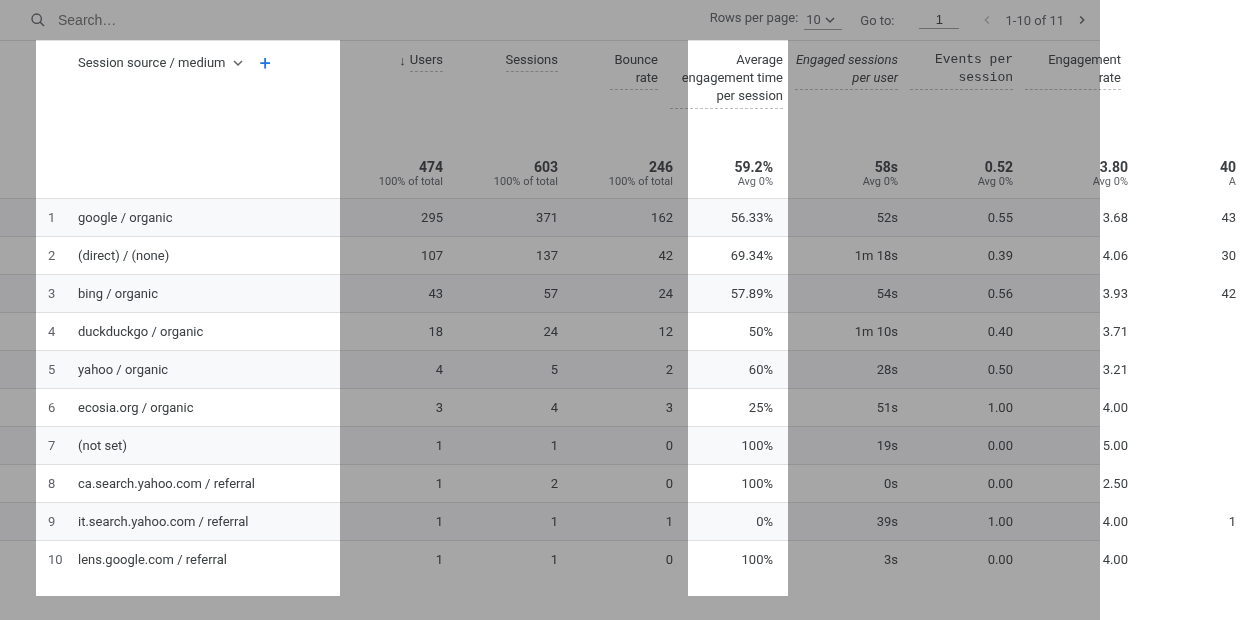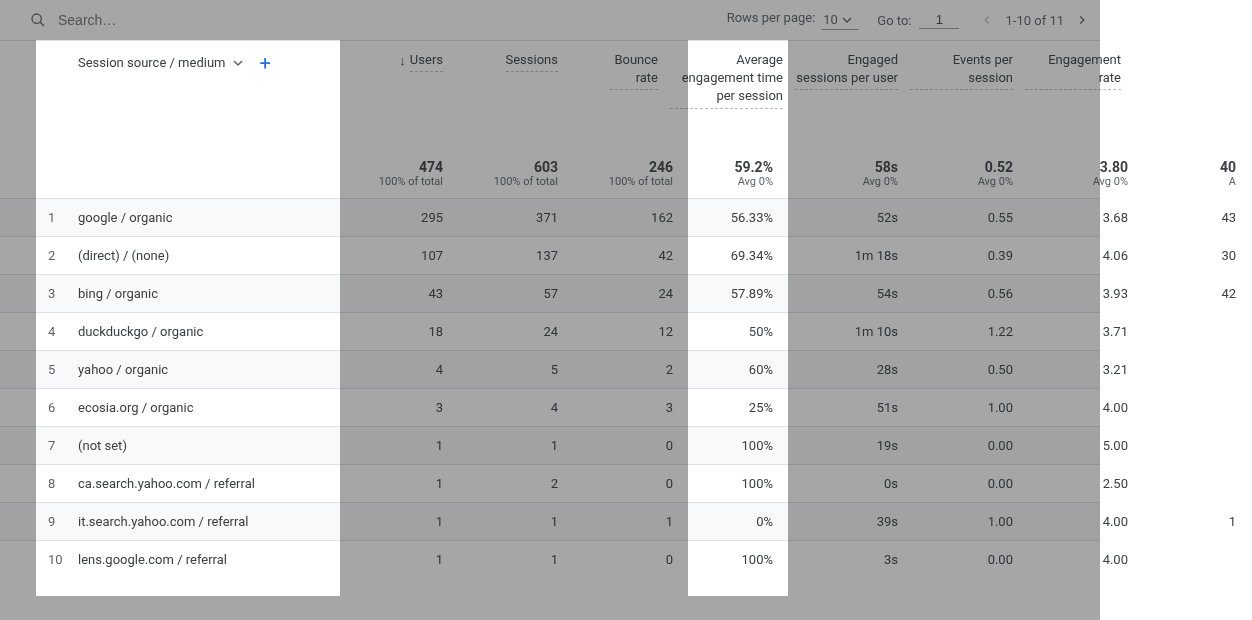--- a/index.html
+++ b/index.html
@@ -15,21 +15,21 @@
   html,body{margin:0;padding:0;width:1252px;height:620px;font-family:Roboto,Arial,sans-serif;background:#fff;color:var(--text);overflow:hidden;}
   .wrap{position:relative;width:1100px;height:620px;}
   .table{display:flex;flex-direction:column;width:100%;height:100%;font-size:13px;}
 
   .toolbar{display:flex;align-items:center;height:40px;padding:0 8px 0 30px;}
   .search-area{display:flex;align-items:center;gap:10px;flex:1;color:var(--text-light);}
   .search-area input{border:none;outline:none;font-size:14px;color:var(--text-light);background:transparent;}
   .pager{display:flex;align-items:center;gap:18px;color:var(--text-light);font-size:13px;}
   .rpp{display:flex;gap:6px;}
   .rpp .sel{display:inline-flex;align-items:center;gap:4px;border-bottom:1px solid #9e9e9e;padding:2px 2px;min-width:38px;}
-  .goto{display:flex;align-items:center;gap:8px;}
+  .goto{display:flex;align-items:center;gap:25px;}
   .goto .ginp{border:none;border-bottom:1px solid #9e9e9e;width:40px;text-align:center;font-size:13px;color:var(--text);outline:none;background:transparent;}
   .pag-nav{display:flex;align-items:center;gap:8px;}
   .chev{display:inline-flex;align-items:center;justify-content:center;width:20px;height:20px;cursor:pointer;color:var(--text-light);}
   .chev.dis{color:#c0c0c0;}
 
   svg{display:block;}
 
   
   .hdr{display:flex;border-top:1px solid var(--border);height:100px;}
   .hdr .cell{padding:10px 12px 0 0;}
@@ -141,24 +141,24 @@
     <div class="col-m cell">
           <span class="metric-name">Sessions</span>
         </div>
     <div class="col-bounce cell">
           <span class="metric-name" style="text-align:right;margin-left:40px;">Bounce rate</span>
         </div>
     <div class="col-aet cell">
           <span class="metric-name" style="text-align:right;">Average engagement time per session</span>
         </div>
     <div class="col-m cell">
-          <span class="metric-name" style="text-align:right;">Engaged sessions per user</span>
+          <span class="metric-name" style="text-align:right;font-style:italic;">Engaged sessions per user</span>
         </div>
     <div class="col-m cell">
-          <span class="metric-name" style="text-align:right;">Events per session</span>
+          <span class="metric-name" style="text-align:right;font-family:Liberation Mono, monospace;">Events per session</span>
         </div>
     <div class="col-last cell">
           <span class="metric-name" style="text-align:right;">Engagement rate</span>
         </div>
   </div>
 
   <div class="summary">
     <div class="col-dim"></div>
     <div class="col-m">
           <span class="sum-v">474</span>
@@ -240,21 +240,21 @@
         <div class="row">
           <div class="col-dim row-dim">
             <span class="idx">4</span>
             <span class="dim-v">duckduckgo / organic</span>
           </div>
           <div class="col-m cell">18</div>
           <div class="col-m cell">24</div>
           <div class="col-m cell">12</div>
           <div class="col-bounce cell">50%</div>
           <div class="col-aet cell">1m 10s</div>
-          <div class="col-m cell">1.22</div>
+          <div class="col-m cell">0.40</div>
           <div class="col-m cell">3.71</div>
           <div class="col-last cell"></div>
         </div>
         <div class="row">
           <div class="col-dim row-dim">
             <span class="idx">5</span>
             <span class="dim-v">yahoo / organic</span>
           </div>
           <div class="col-m cell">4</div>
           <div class="col-m cell">5</div>

